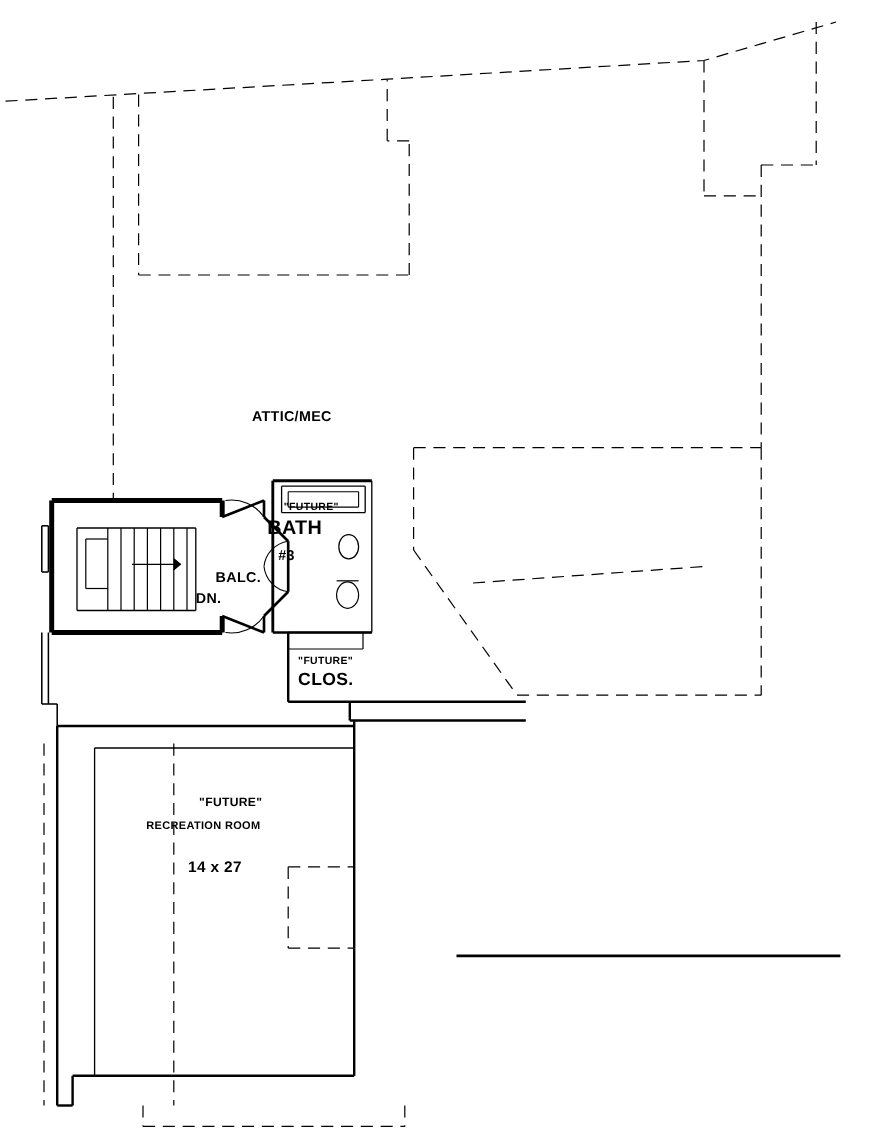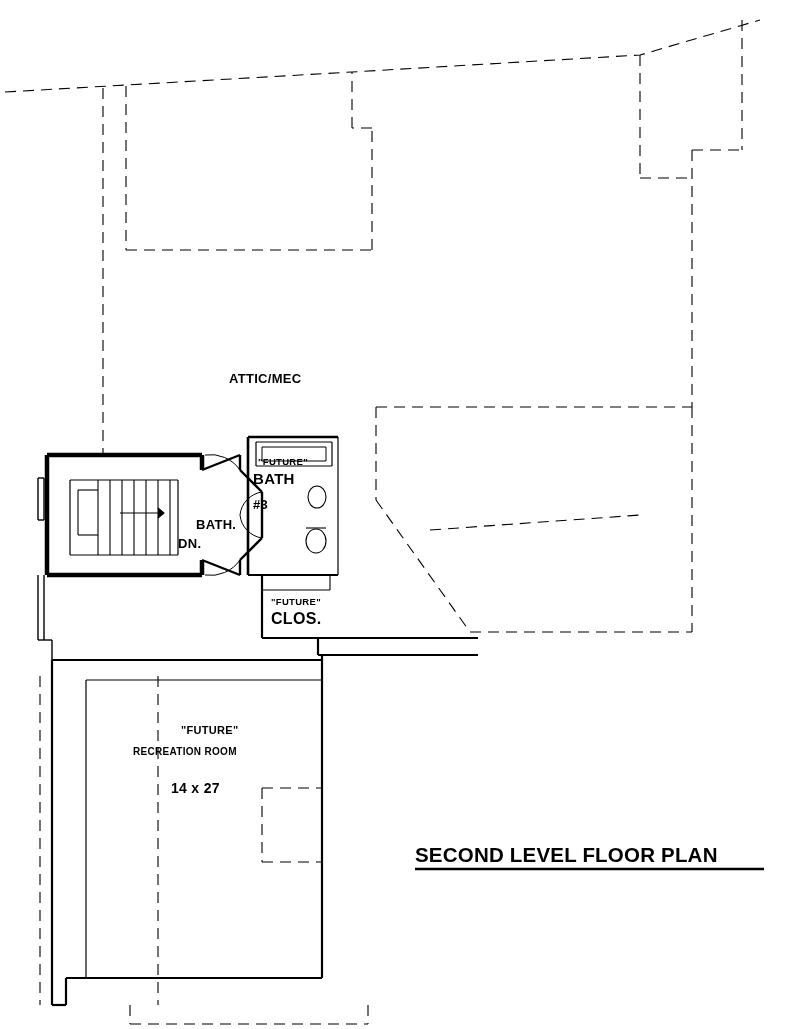--- a/index.html
+++ b/index.html
@@ -44,23 +44,23 @@
     left: 178px;
     top: 536px;
     font-size: 13px;
   }
   .lbl-future-bath {
     left: 258px;
     top: 456px;
     font-size: 9.5px;
   }
   .lbl-bath {
-    left: 253px;
+    left: 243px;
     top: 472px;
-    font-size: 15px;
+    font-size: 18px;
     line-height: 14px;
   }
   .lbl-bath-num {
     left: 253px;
     top: 497px;
     font-size: 13px;
   }
   .lbl-future-clos {
     left: 271px;
     top: 596px;
@@ -226,25 +226,24 @@
       <path d="M 66 978 L 66 1005" stroke-width="2.2"></path>
       <path d="M 52 1005 L 66 1005" stroke-width="2.2"></path>
       <path d="M 86 680 L 86 978" stroke-width="1.2"></path>
       <path d="M 86 680 L 322 680" stroke-width="1.2"></path>
 
       <path d="M 415 869 L 764 869" stroke-width="2.6"></path>
     </g>
   </svg>
 
   <div class="label lbl-attic">ATTIC/MEC</div>
-  <div class="label lbl-balc">BATH.</div>
+  <div class="label lbl-balc">BALC.</div>
   <div class="label lbl-dn">DN.</div>
   <div class="label lbl-future-bath">"FUTURE"</div>
   <div class="label lbl-bath">BATH</div>
   <div class="label lbl-bath-num">#3</div>
   <div class="label lbl-future-clos">"FUTURE"</div>
   <div class="label lbl-clos">CLOS.</div>
   <div class="label lbl-future-rec">"FUTURE"</div>
   <div class="label lbl-rec">RECREATION ROOM</div>
   <div class="label lbl-rec-dim">14 x 27</div>
-  <div class="label lbl-title">SECOND LEVEL FLOOR PLAN</div>
 
 </div>
 
 </body></html>

